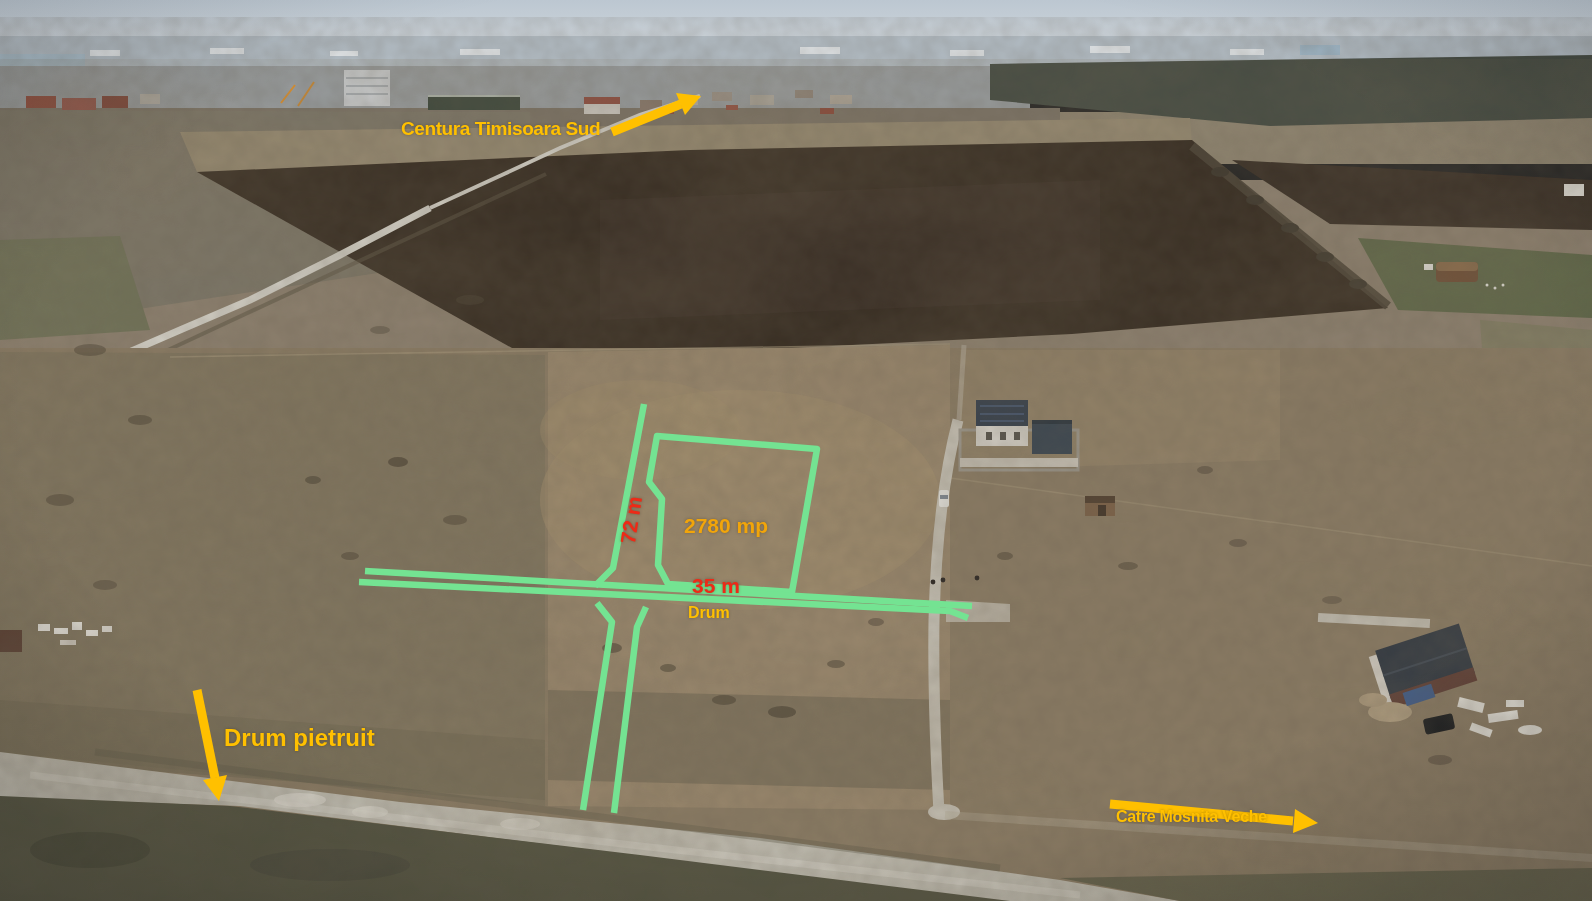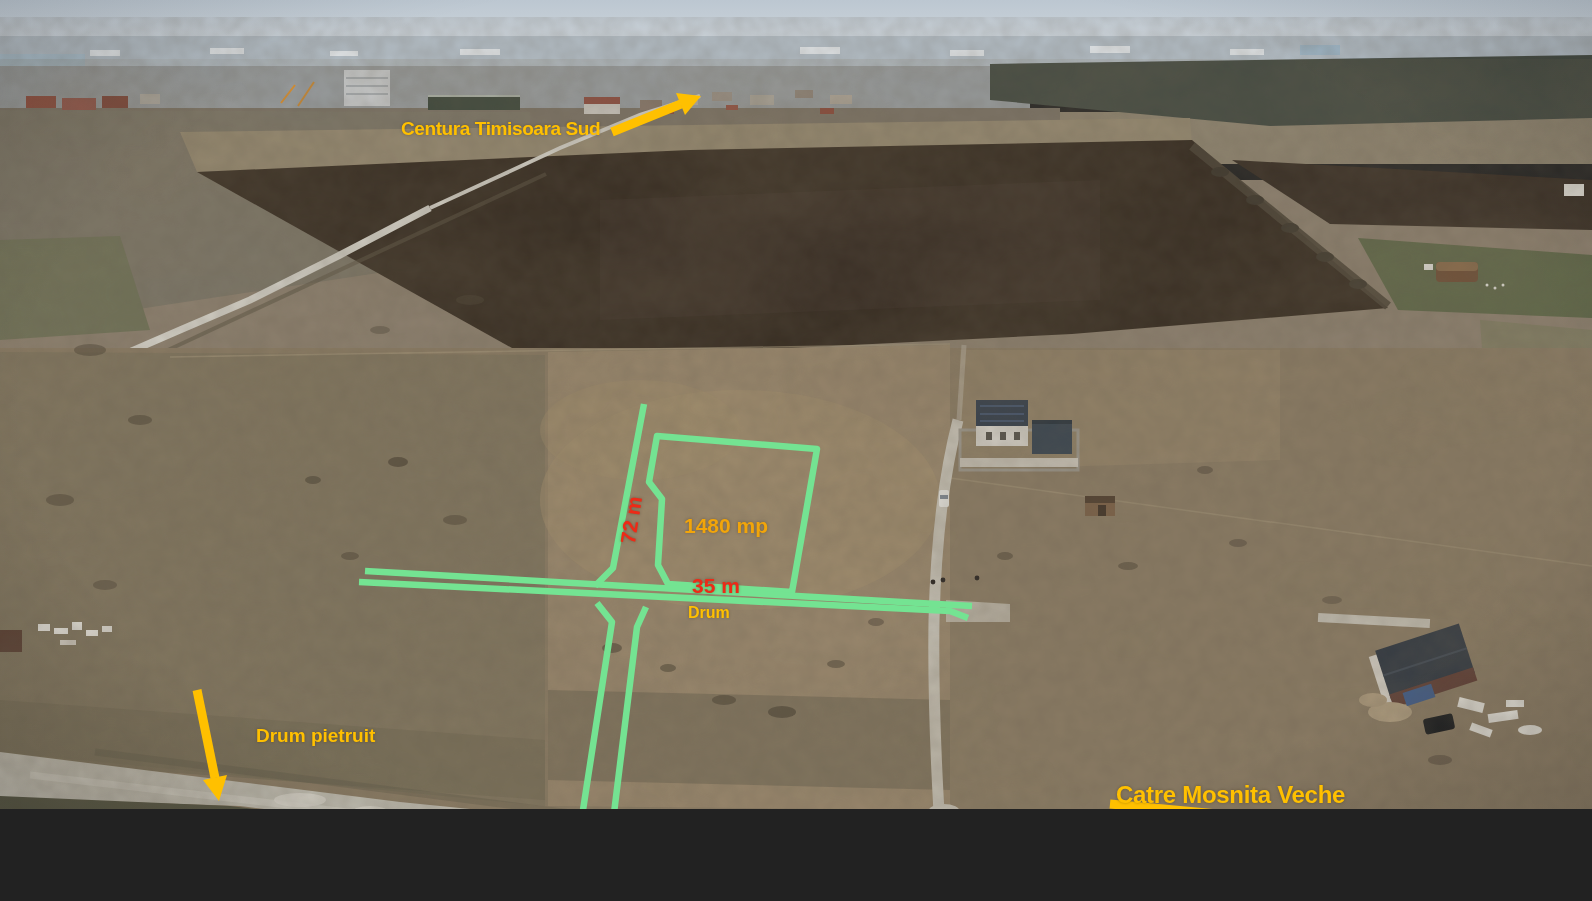--- a/index.html
+++ b/index.html
@@ -1,16 +1,16 @@
 <!DOCTYPE html>
 <html><head>
 <meta charset="utf-8">
 <style>
   html,body{margin:0;padding:0;background:#222;}
-  .stage{position:relative;width:1592px;height:809px;overflow:hidden;font-family:"Liberation Sans",sans-serif;}
+  .stage{position:relative;width:1592px;height:901px;overflow:hidden;font-family:"Liberation Sans",sans-serif;}
   .stage svg{position:absolute;left:0;top:0;}
   .lbl{position:absolute;font-weight:bold;white-space:nowrap;line-height:1;
        font-family:"Liberation Sans",sans-serif;text-shadow:0 0 3px rgba(40,30,10,.35);}
   .gold{color:#FFC000;}
   .orange{color:#F2A50A;}
   .red{color:#EE2A17;}
 </style>
 </head>
 <body>
 
@@ -279,22 +279,22 @@
       <line x1="1110" y1="804" x2="1293" y2="821" stroke-width="9"></line>
       <polygon points="1318,823 1293,833 1295,809" stroke="none"></polygon>
     </g>
   </g>
 </svg>
 
 <div class="lbl gold" style="left:401px;top:119px;font-size:19px;letter-spacing:-0.4px;">Centura Timisoara Sud</div>
 
 <div class="lbl red" style="left:617px;top:542px;font-size:21px;transform:rotate(-81deg);transform-origin:0 0;">72 m</div>
 
-<div class="lbl orange" style="left:684px;top:515px;font-size:21px;">1480 mp</div>
+<div class="lbl orange" style="left:684px;top:515px;font-size:21px;">2780 mp</div>
 
 <div class="lbl red" style="left:692px;top:575px;font-size:21px;text-align:right;">35 m</div>
 
 <div class="lbl gold" style="left:688px;top:605px;font-size:16px;">Drum</div>
 
-<div class="lbl gold" style="left:224px;top:726px;font-size:19px;margin-left:32px;">Drum pietruit</div>
-
-<div class="lbl gold" style="left:1116px;top:783px;font-size:24px;letter-spacing:-0.3px;">Catre Mosnita Veche</div>
+<div class="lbl gold" style="left:224px;top:726px;font-size:24px;">Drum pietruit</div>
+
+<div class="lbl gold" style="left:1116px;top:809px;font-size:16px;letter-spacing:-0.3px;">Catre Mosnita Veche</div>
 </div>
 
 </body></html>

